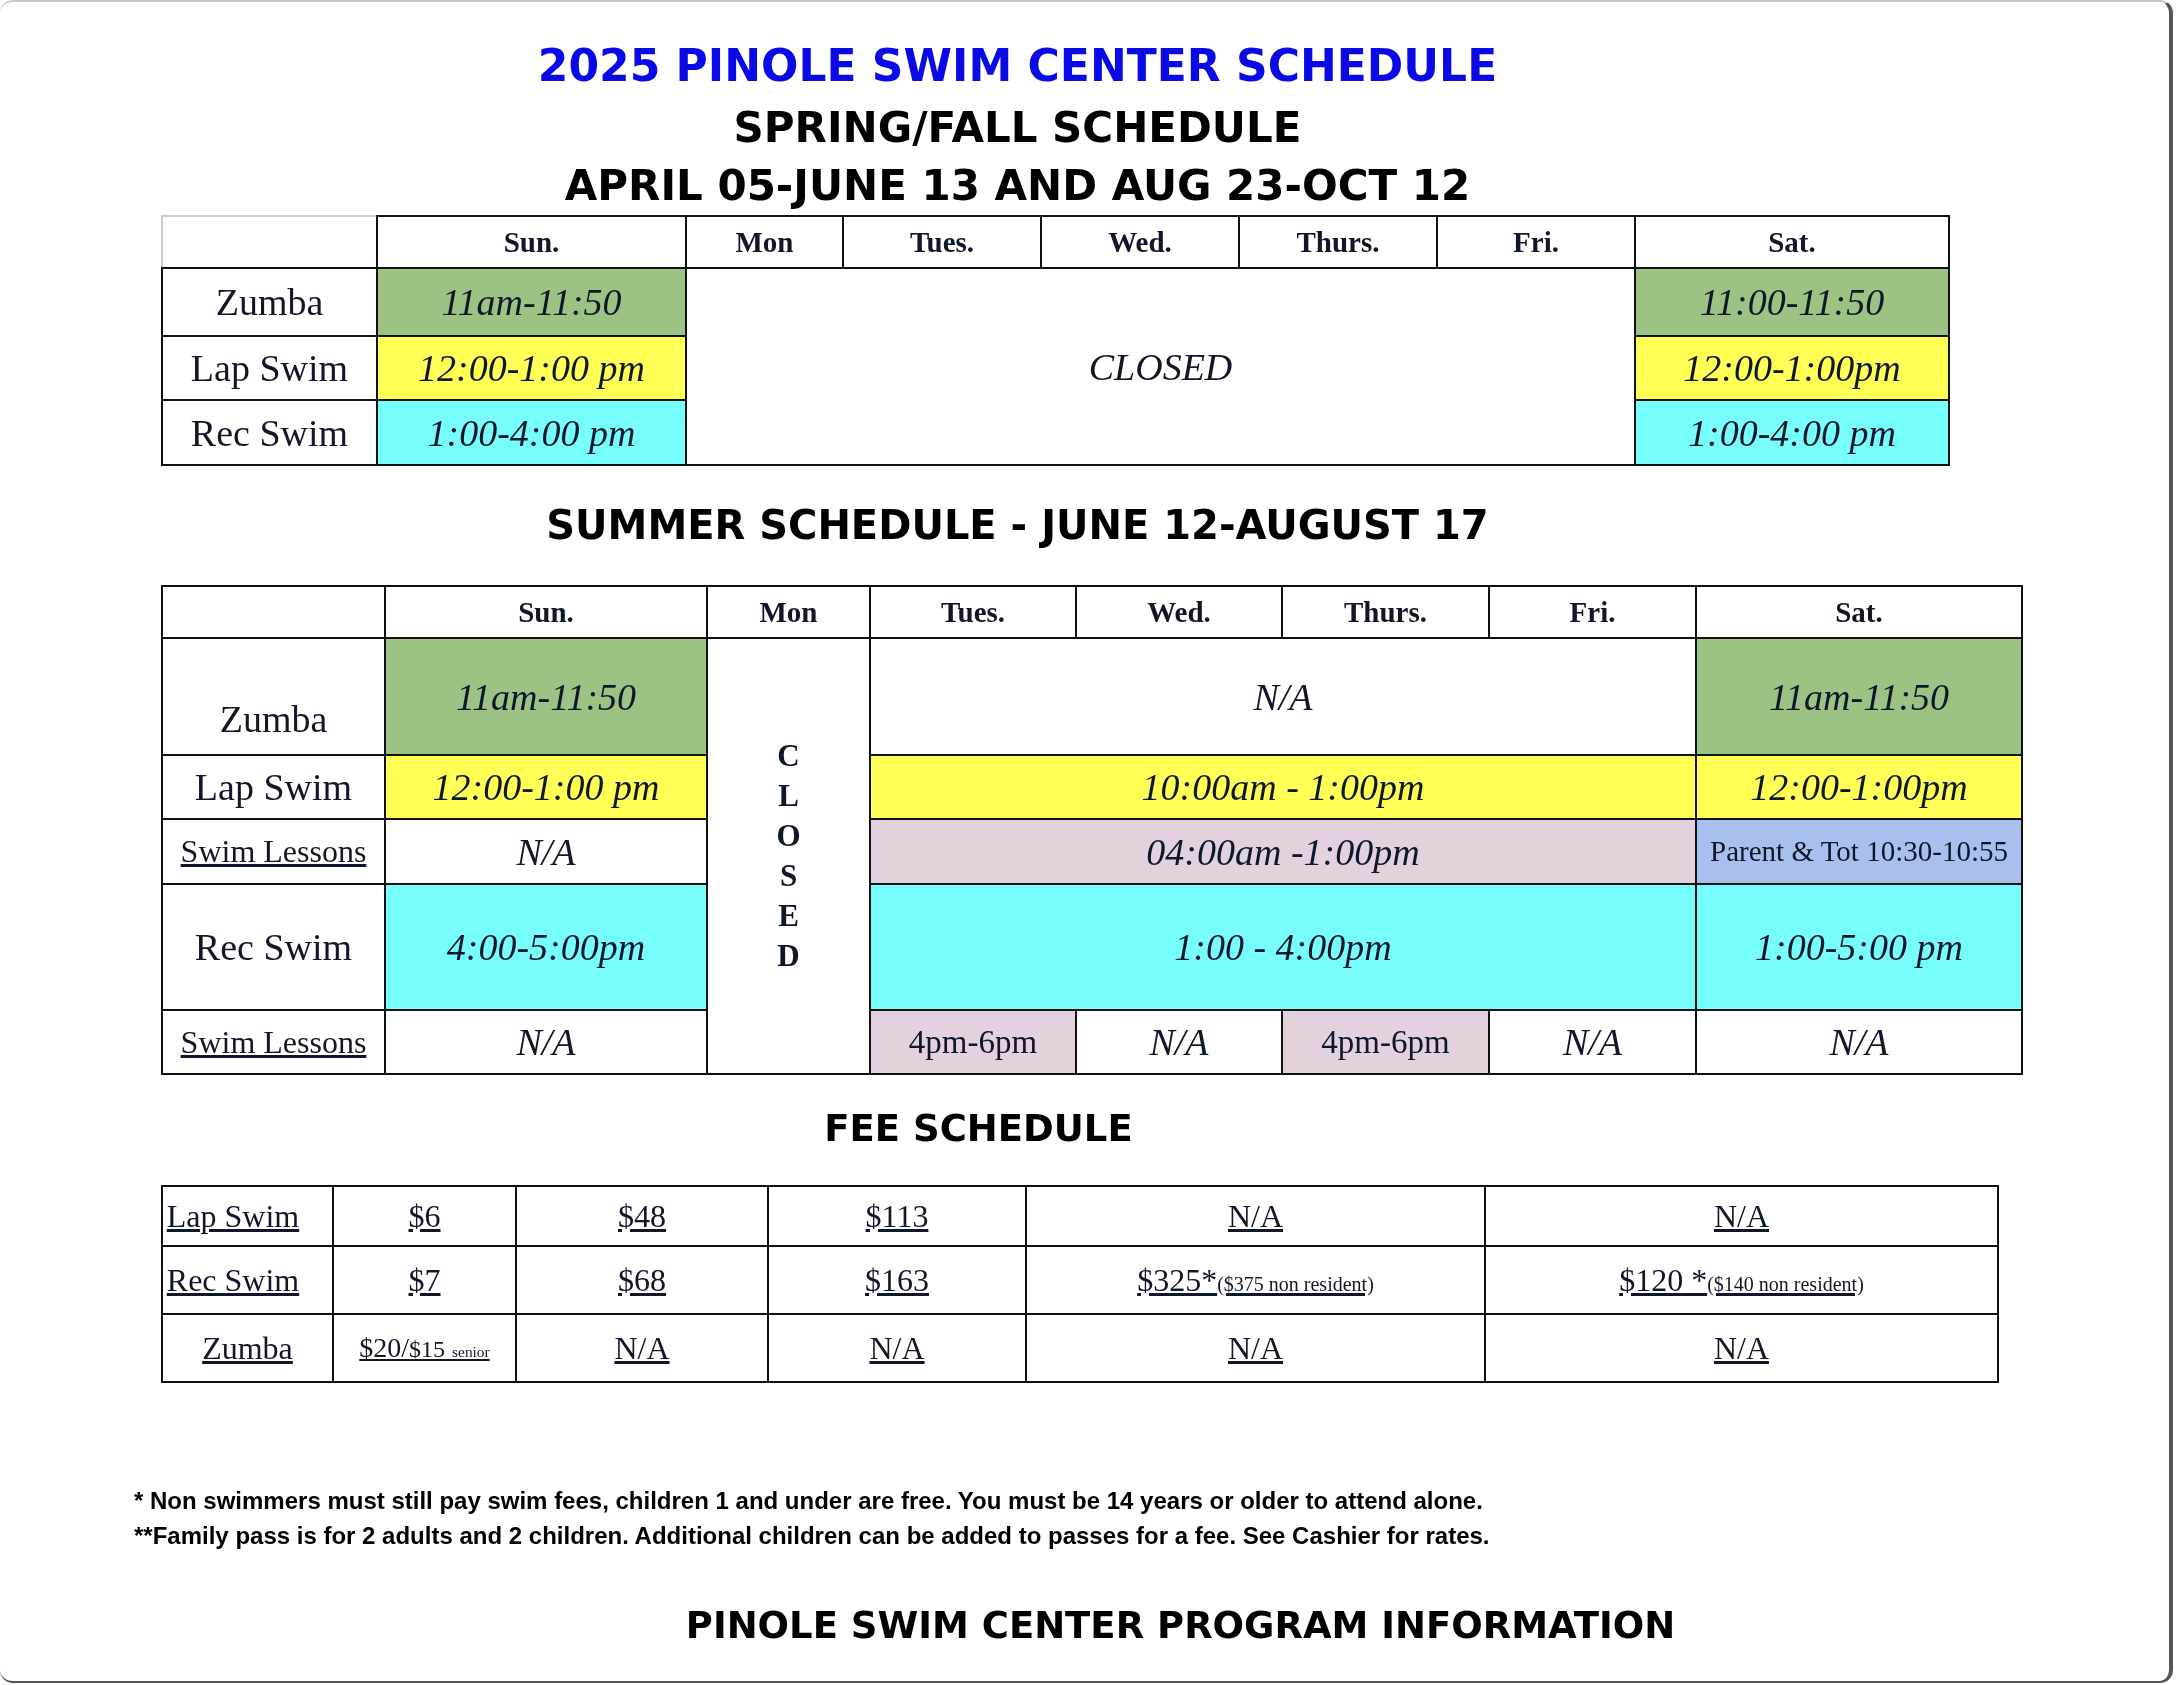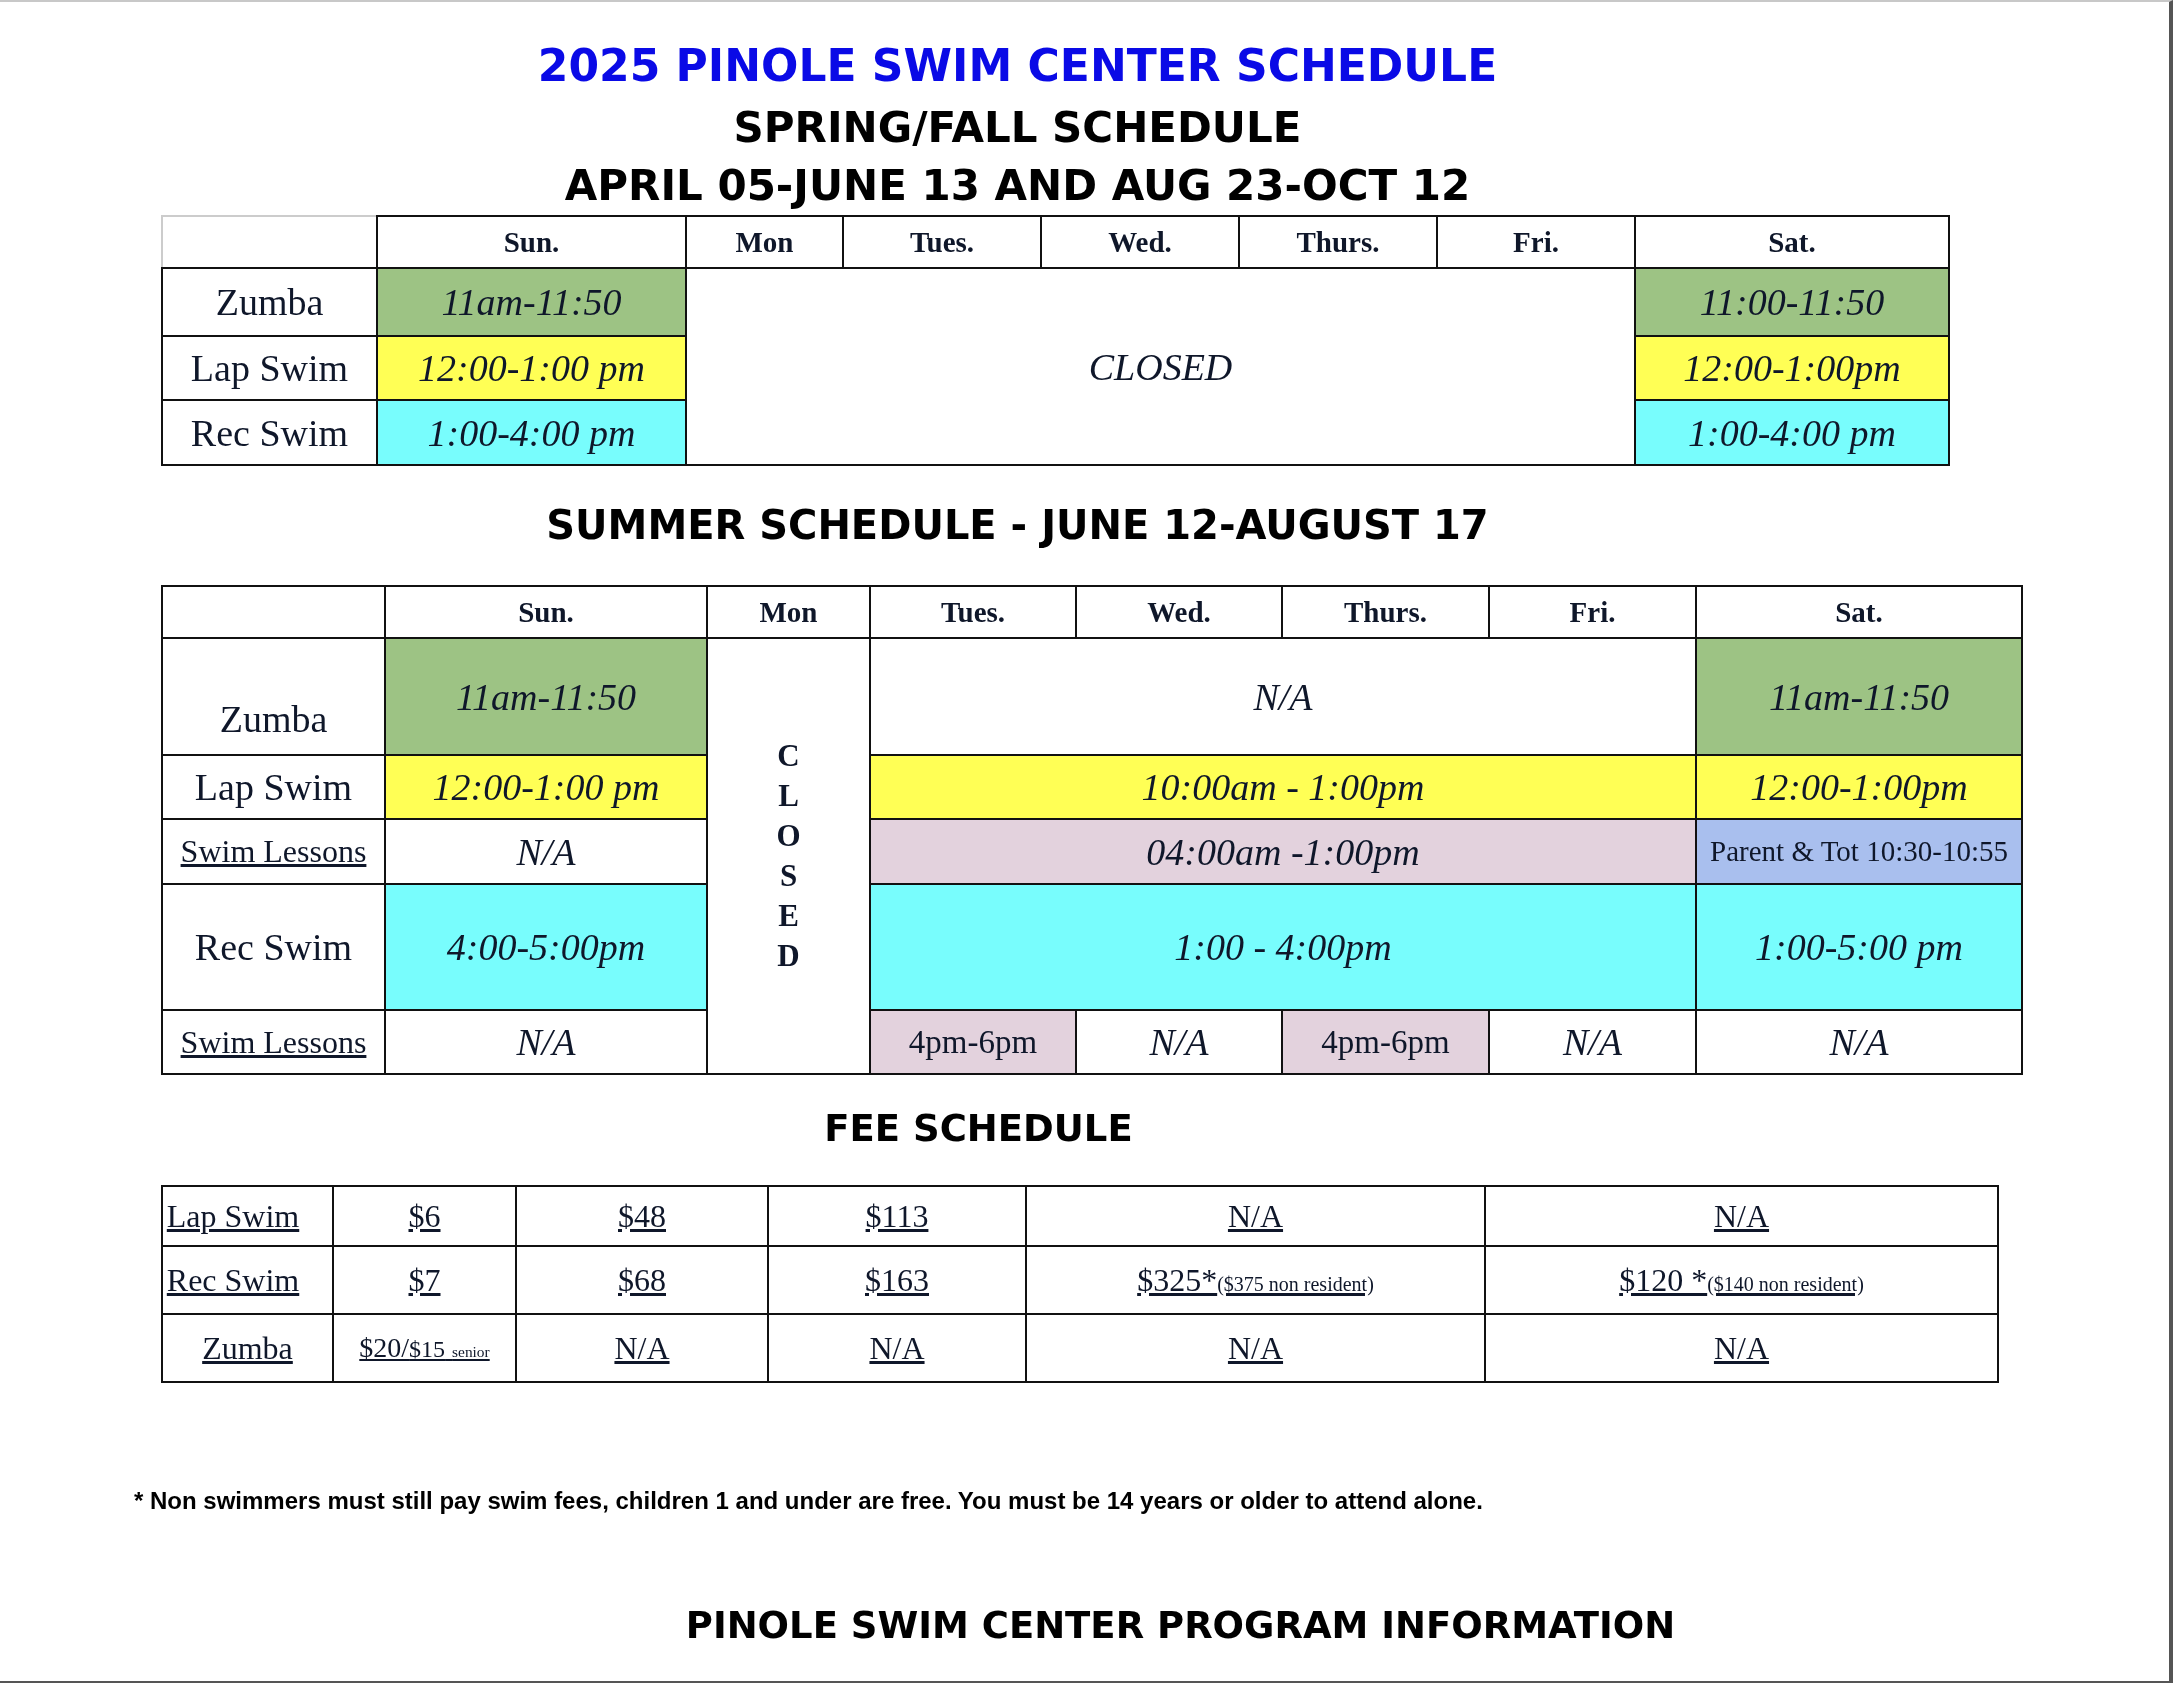--- a/index.html
+++ b/index.html
@@ -1,17 +1,17 @@
 <!DOCTYPE html>
 <html><head>
 <meta charset="utf-8">
 <style>
   html, body { margin:0; padding:0; background:#ffffff; }
   body { width:2179px; height:1685px; position:relative; overflow:hidden; }
-  .page { position:absolute; left:0; top:0; width:2173px; height:1683px; border-top:2.9px solid #c8c8c8; border-right:4.8px solid #555; border-bottom:2.9px solid #555; box-sizing:border-box; background:#fff; }
+  .page { position:absolute; left:0; top:0; width:2173px; height:1683px; border-top:2.9px solid #c8c8c8; border-right:4.8px solid #555; border-bottom:2.9px solid #555; box-sizing:border-box; background:#fff;border-radius:13px; }
   .h { position:absolute; left:0; width:100%; text-align:center; font-family:"DejaVu Sans", sans-serif; font-weight:bold; color:#000; white-space:nowrap; }
   .title { color:#0a0ae6; font-size:44px; top:38px; left:-67px; }
   .sub1 { font-size:42px; top:101px; left:-67px; }
   .sub2 { font-size:42px; top:159px; left:-67px; }
   .summer-h { font-size:40px; top:500px; left:-67px; }
   .fee-h { font-size:37px; top:1105px; left:-106px; }
   .prog-h { font-size:37px; top:1602px; left:96px; }
   table { position:absolute; border-collapse:collapse; table-layout:fixed; font-family:"Liberation Serif","DejaVu Serif", serif; color:#0f172a; }
   td { border:2.4px solid #111; text-align:center; vertical-align:middle; padding:0; overflow:hidden; white-space:nowrap; }
   .hd { font-weight:bold; font-size:29px; }
@@ -185,16 +185,17 @@
       <td class="lbl-sm" style="font-size:28px"><span>$20/</span><span style="font-size:24px">$15</span> <span style="font-size:15.4px">senior</span></td>
       <td class="lbl-sm">N/A</td>
       <td class="lbl-sm">N/A</td>
       <td class="lbl-sm">N/A</td>
       <td class="lbl-sm">N/A</td>
     </tr>
   </tbody>
     </table>
 
   <div class="note" style="top:1485px">* Non swimmers must still pay swim fees, children 1 and under are free. You must be 14 years or older to attend alone.</div>
+  <div class="note" style="top:1520px">**Family pass is for 2 adults and 2 children. Additional children can be added to passes for a fee. See Cashier for rates.</div>
 
   <div class="h prog-h">PINOLE SWIM CENTER PROGRAM INFORMATION</div>
 </div>
 
 
 </body></html>

